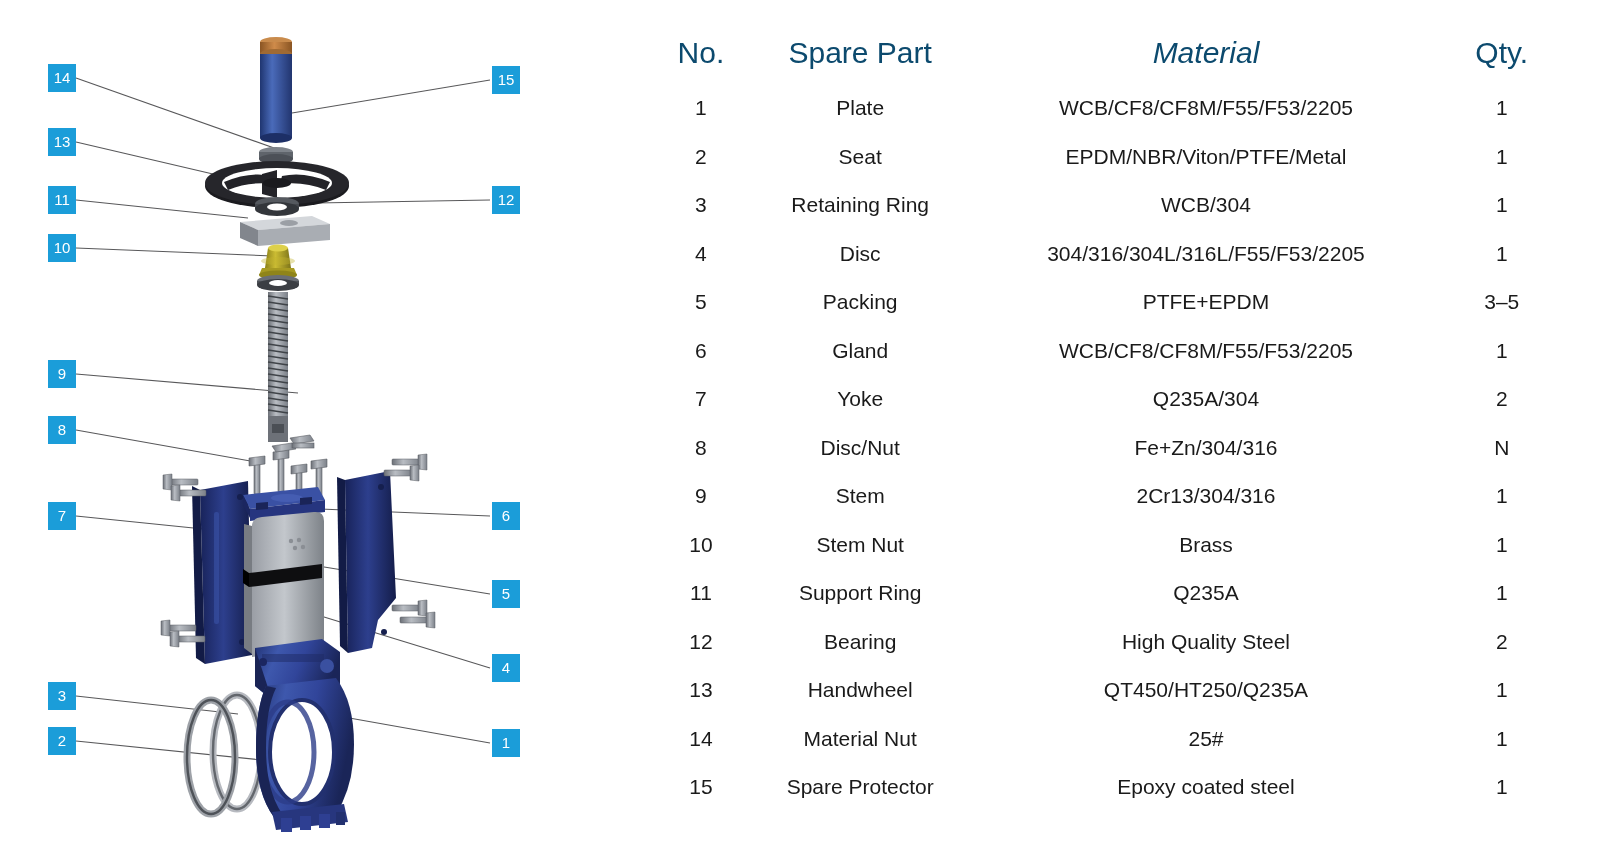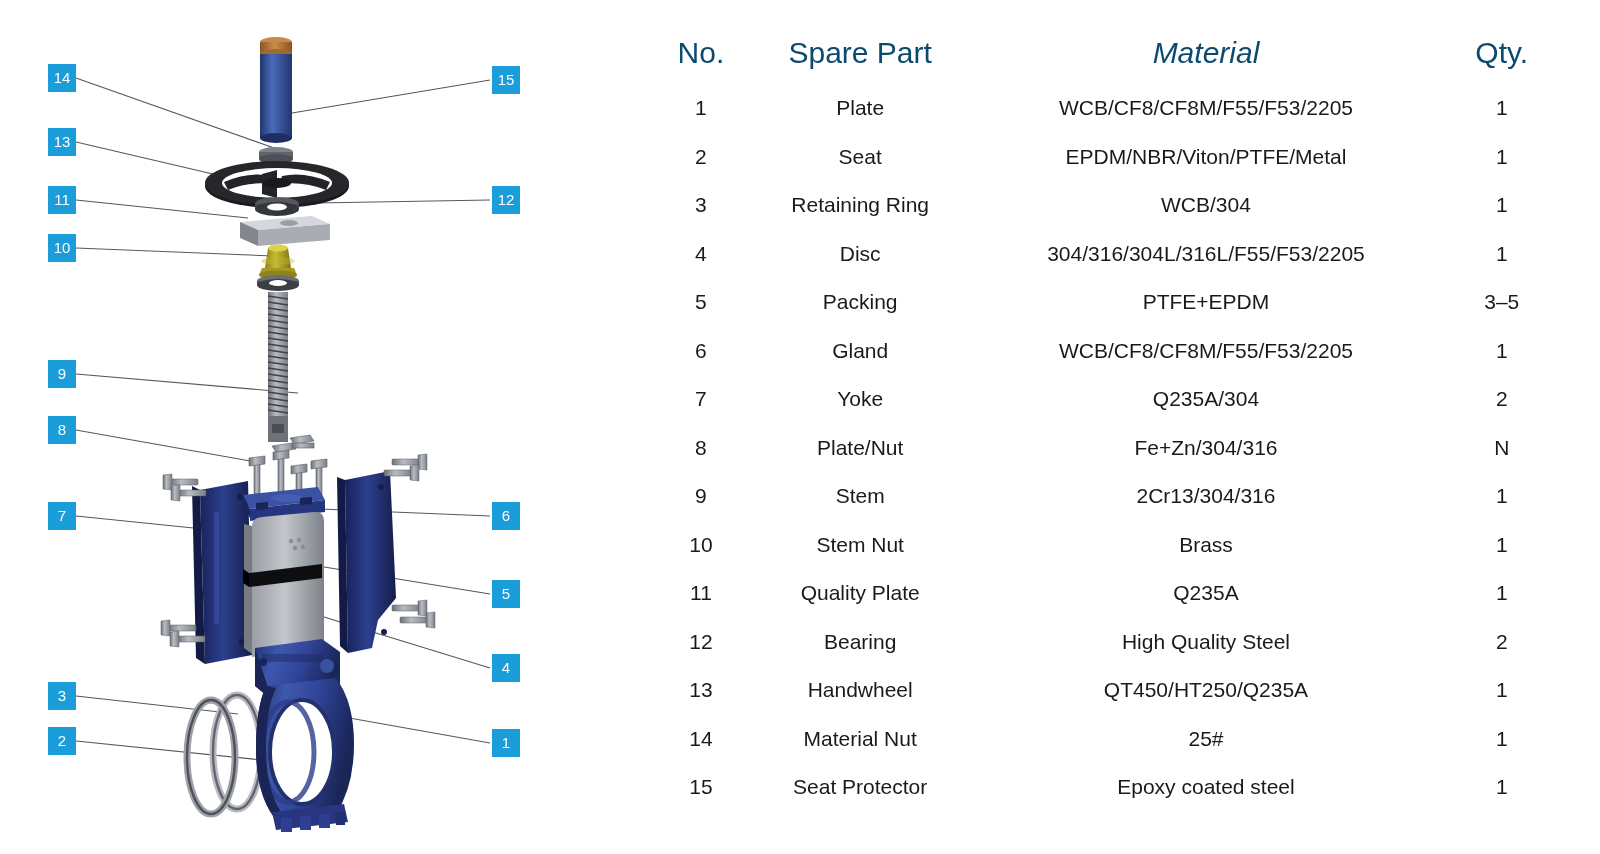--- a/index.html
+++ b/index.html
@@ -389,39 +389,39 @@
             <td>1</td>
           </tr>
           <tr>
             <td>7</td>
             <td>Yoke</td>
             <td>Q235A/304</td>
             <td>2</td>
           </tr>
           <tr>
             <td>8</td>
-            <td>Plate/Nut</td>
+            <td>Disc/Nut</td>
             <td>Fe+Zn/304/316</td>
             <td>N</td>
           </tr>
           <tr>
             <td>9</td>
             <td>Stem</td>
             <td>2Cr13/304/316</td>
             <td>1</td>
           </tr>
           <tr>
             <td>10</td>
             <td>Stem Nut</td>
             <td>Brass</td>
             <td>1</td>
           </tr>
           <tr>
             <td>11</td>
-            <td>Quality Plate</td>
+            <td>Support Ring</td>
             <td>Q235A</td>
             <td>1</td>
           </tr>
           <tr>
             <td>12</td>
             <td>Bearing</td>
             <td>High Quality Steel</td>
             <td>2</td>
           </tr>
           <tr>
@@ -431,21 +431,21 @@
             <td>1</td>
           </tr>
           <tr>
             <td>14</td>
             <td>Material Nut</td>
             <td>25#</td>
             <td>1</td>
           </tr>
           <tr>
             <td>15</td>
-            <td>Seat Protector</td>
+            <td>Spare Protector</td>
             <td>Epoxy coated steel</td>
             <td>1</td>
           </tr>
         </tbody>
     </table>
   </div>
 
 </div>
 
 </body></html>

